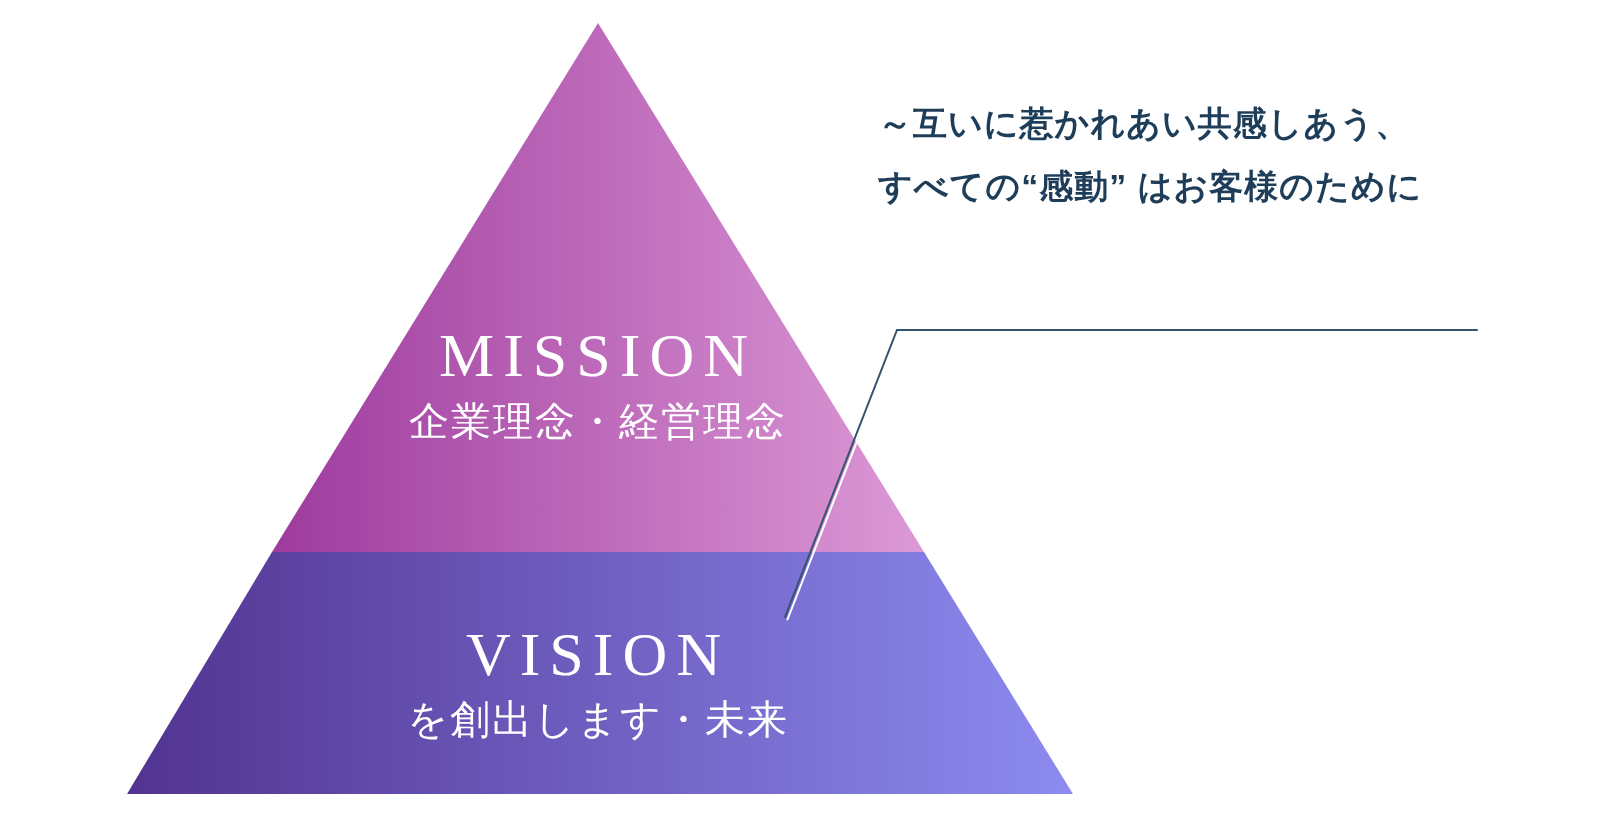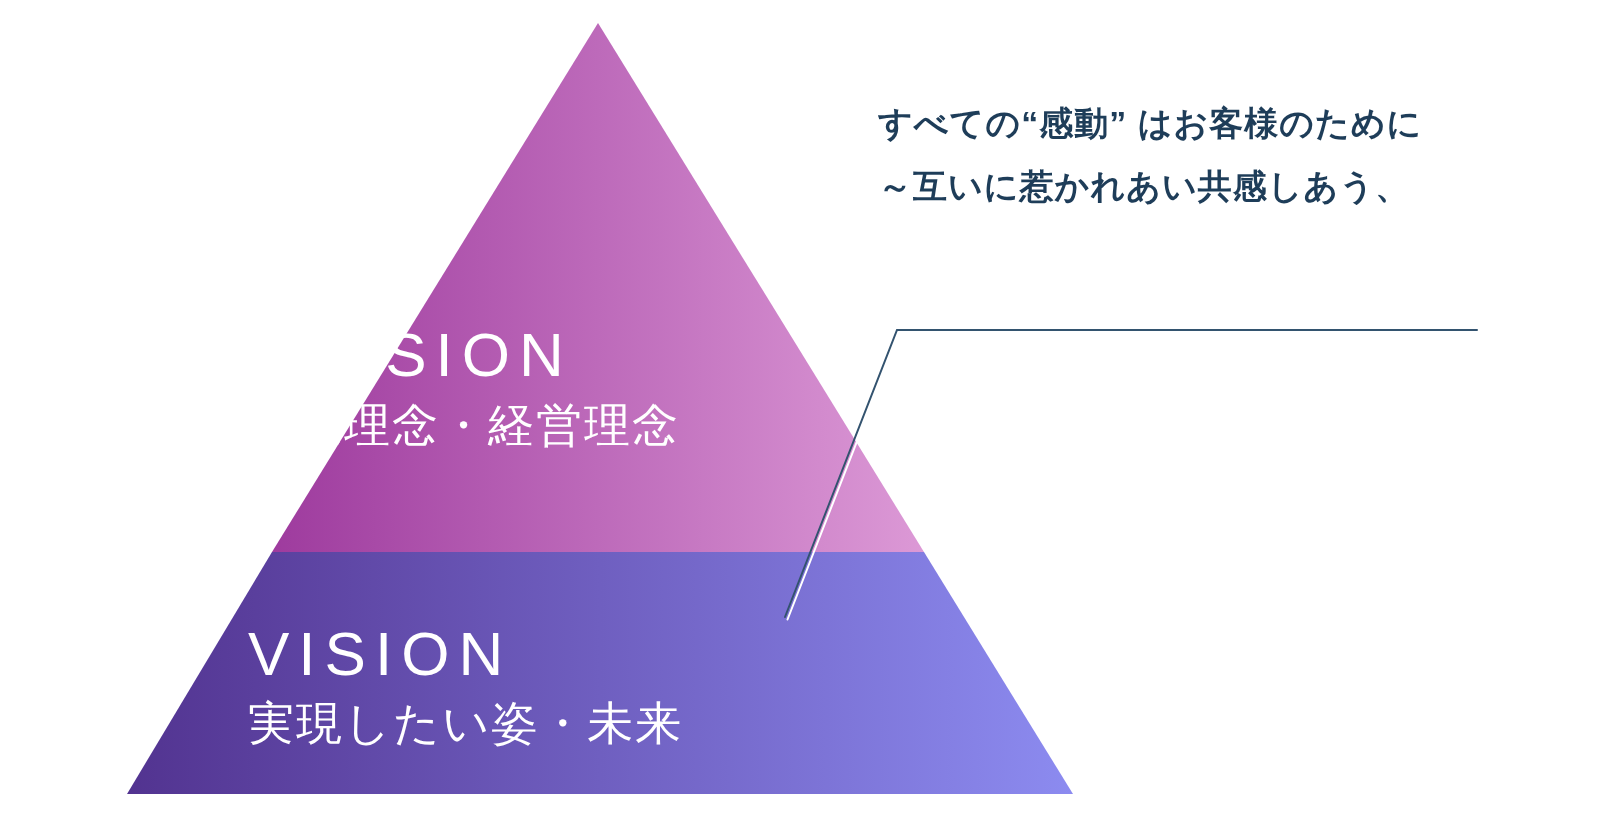--- a/index.html
+++ b/index.html
@@ -20,33 +20,34 @@
     left: 0;
     top: 0;
     width: 1600px;
     height: 832px;
     display: block;
   }
   .layer-label {
     position: absolute;
     left: 248px;
     width: 700px;
+    text-align: center;
     color: var(--pyramid-text, #ffffff);
-    font-family: Liberation Sans, sans-serif;
+    font-family: Liberation Serif, serif;
     white-space: nowrap;
     pointer-events: none;
   }
   .layer-title {
     font-size: 62px;
     font-weight: 400;
     letter-spacing: 9px;
     line-height: 1;
   }
   .layer-subtitle {
-    font-size: 46px;
+    font-size: 40px;
     font-weight: 400;
     letter-spacing: 2px;
     line-height: 1;
   }
   .mission-title  { top: 324px; }
   .mission-subtitle { top: 402px; }
   .vision-title   { top: 623px; }
   .vision-subtitle { top: 700px; }
   .annotation {
     position: absolute;
@@ -85,20 +86,20 @@
 
     <polyline points="785,617 897,330 1477,330" fill="none" stroke="var(--callout-line, #33536f)" stroke-width="2" stroke-linecap="round" stroke-linejoin="miter"></polyline>
   </svg>
 
   <div class="layer-label layer-title mission-title">MISSION</div>
 
   <div class="layer-label layer-subtitle mission-subtitle">企業理念・経営理念</div>
 
   <div class="layer-label layer-title vision-title">VISION</div>
 
-  <div class="layer-label layer-subtitle vision-subtitle">実現したい姿・未来</div>
+  <div class="layer-label layer-subtitle vision-subtitle">を創出します・未来</div>
 
   <div class="annotation">
+    <div>～互いに惹かれあい共感しあう、</div>
     <div>すべての“感動” はお客様のために</div>
-    <div>～互いに惹かれあい共感しあう、</div>
   </div>
 
 </div>
 
 </body></html>

